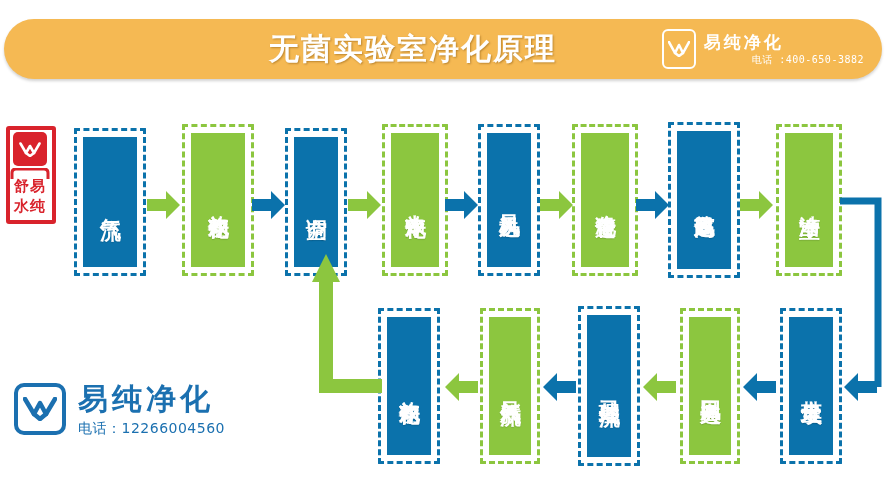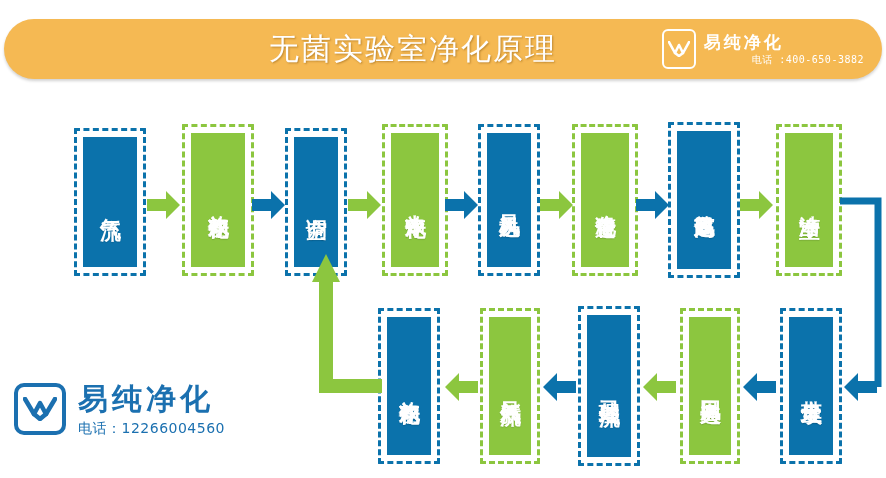--- a/index.html
+++ b/index.html
@@ -12,21 +12,21 @@
 
   
   .header{
     position:absolute;left:4px;top:19px;width:878px;height:60px;
     background:#f5b953;border-radius:30px;
     box-shadow:0 2px 3px rgba(0,0,0,.18);
   }
   .header-title{
     position:absolute;left:0;top:0;width:878px;height:60px;
     display:flex;align-items:center;justify-content:center;
-    color:#ffffff;font-size:30px;font-weight:normal;letter-spacing:2px;
+    color:#ffffff;font-size:30px;font-weight:bold;letter-spacing:2px;
     text-shadow:1px 1px 2px rgba(120,70,0,.45);
     font-family:"DejaVu Sans","Liberation Sans",sans-serif;
     padding-right:60px;box-sizing:border-box;
   }
   .header-brand{
     position:absolute;right:18px;top:8px;height:44px;
     display:flex;align-items:center;gap:8px;
   }
   .brand-mark{
     width:34px;height:40px;border:2px solid #ffffff;border-radius:6px;
@@ -124,20 +124,38 @@
           <path d="M7 12 L11 15 L15 12" fill="none" stroke="#ffffff" stroke-width="2.6" stroke-linejoin="round" stroke-linecap="round"></path>
         </svg>
       </div>
       <div class="brand-text">
         <div class="brand-name">易纯净化</div>
         <div class="brand-phone">电话 :400-650-3882</div>
       </div>
     </div>
   </div>
 
+  <div class="seal">
+    <div class="seal-body"></div>
+    <div class="seal-top">
+      <svg width="22" height="15" viewBox="0 0 22 15" aria-hidden="true">
+        <path d="M1.5 1.5 L7 11 L11 4 L15 11 L20.5 1.5" fill="none" stroke="#ffffff" stroke-width="2.6" stroke-linejoin="round" stroke-linecap="round"></path>
+        <path d="M7 11 L11 14 L15 11" fill="none" stroke="#ffffff" stroke-width="2.6" stroke-linejoin="round" stroke-linecap="round"></path>
+      </svg>
+    </div>
+    <div class="seal-arch">
+      <svg width="40" height="12" viewBox="0 0 40 12" aria-hidden="true">
+        <path d="M2 11 L2 5 Q2 1 6 1 L34 1 Q38 1 38 5 L38 11" fill="none" stroke="#d9232c" stroke-width="3"></path>
+      </svg>
+    </div>
+    <div class="seal-chars">
+      <div>舒易</div>
+      <div>水纯</div>
+    </div>
+  </div>
 
   <div class="node" style="left:74px;  top:128px; width:72px; height:148px;">
     <div class="dash"></div>
     <div class="fill">
       <span class="label">气流</span>
     </div>
   </div>
 
   <div class="node green" style="left:182px; top:124px; width:72px; height:152px;">
     <div class="dash"></div>

